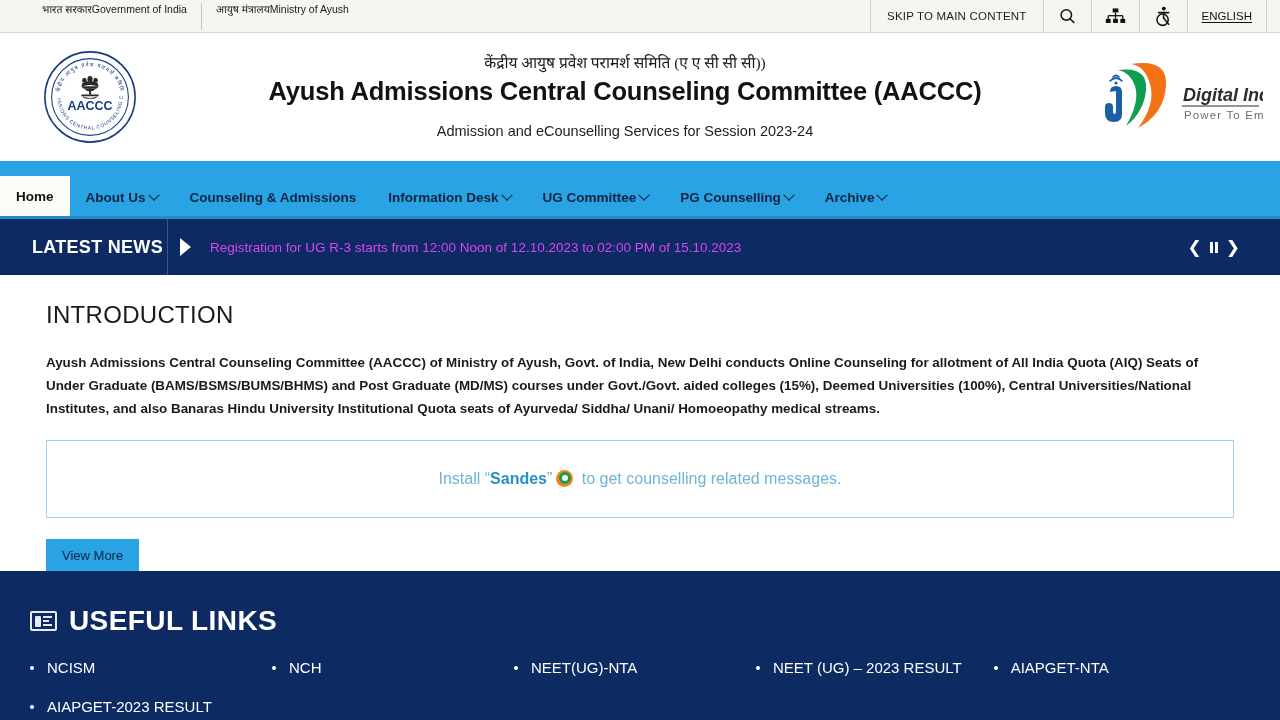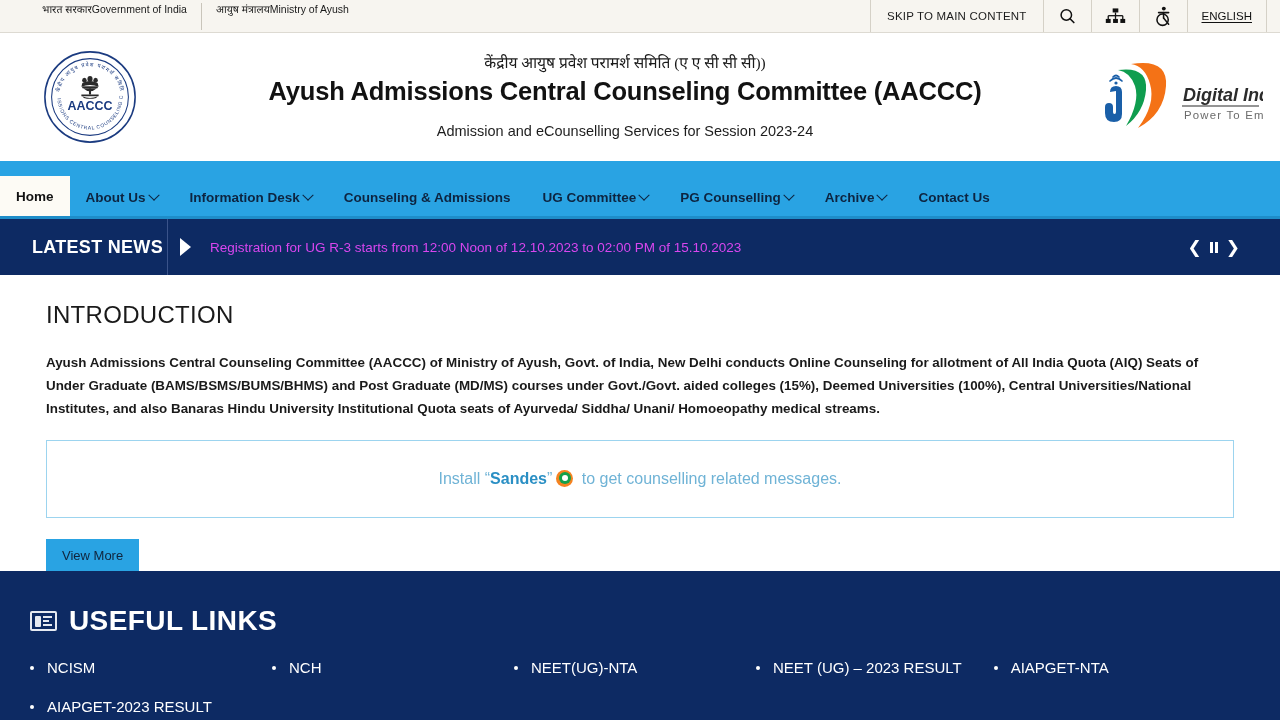--- a/index.html
+++ b/index.html
@@ -329,40 +329,37 @@
 
 <div class="nav">
   <div class="nav-item active">
     <span>Home</span>
   </div>
   <div class="nav-item">
     <span>About Us</span>
     <span class="caret"></span>
   </div>
   <div class="nav-item">
+    <span>Counseling &amp; Admissions</span>
+  </div>
+  <div class="nav-item">
     <span>Information Desk</span>
     <span class="caret"></span>
   </div>
   <div class="nav-item">
-    <span>Counseling &amp; Admissions</span>
-  </div>
-  <div class="nav-item">
     <span>UG Committee</span>
     <span class="caret"></span>
   </div>
   <div class="nav-item">
     <span>PG Counselling</span>
     <span class="caret"></span>
   </div>
   <div class="nav-item">
     <span>Archive</span>
     <span class="caret"></span>
-  </div>
-  <div class="nav-item">
-    <span>Contact Us</span>
   </div>
 </div>
 
 <div class="news">
   <div class="news-label">LATEST NEWS</div>
   <div class="news-arrow">
       <div></div>
     </div>
   <div class="news-text">Registration for UG R-3 starts from 12:00 Noon of 12.10.2023 to 02:00 PM of 15.10.2023</div>
   <div class="news-ctrls">

